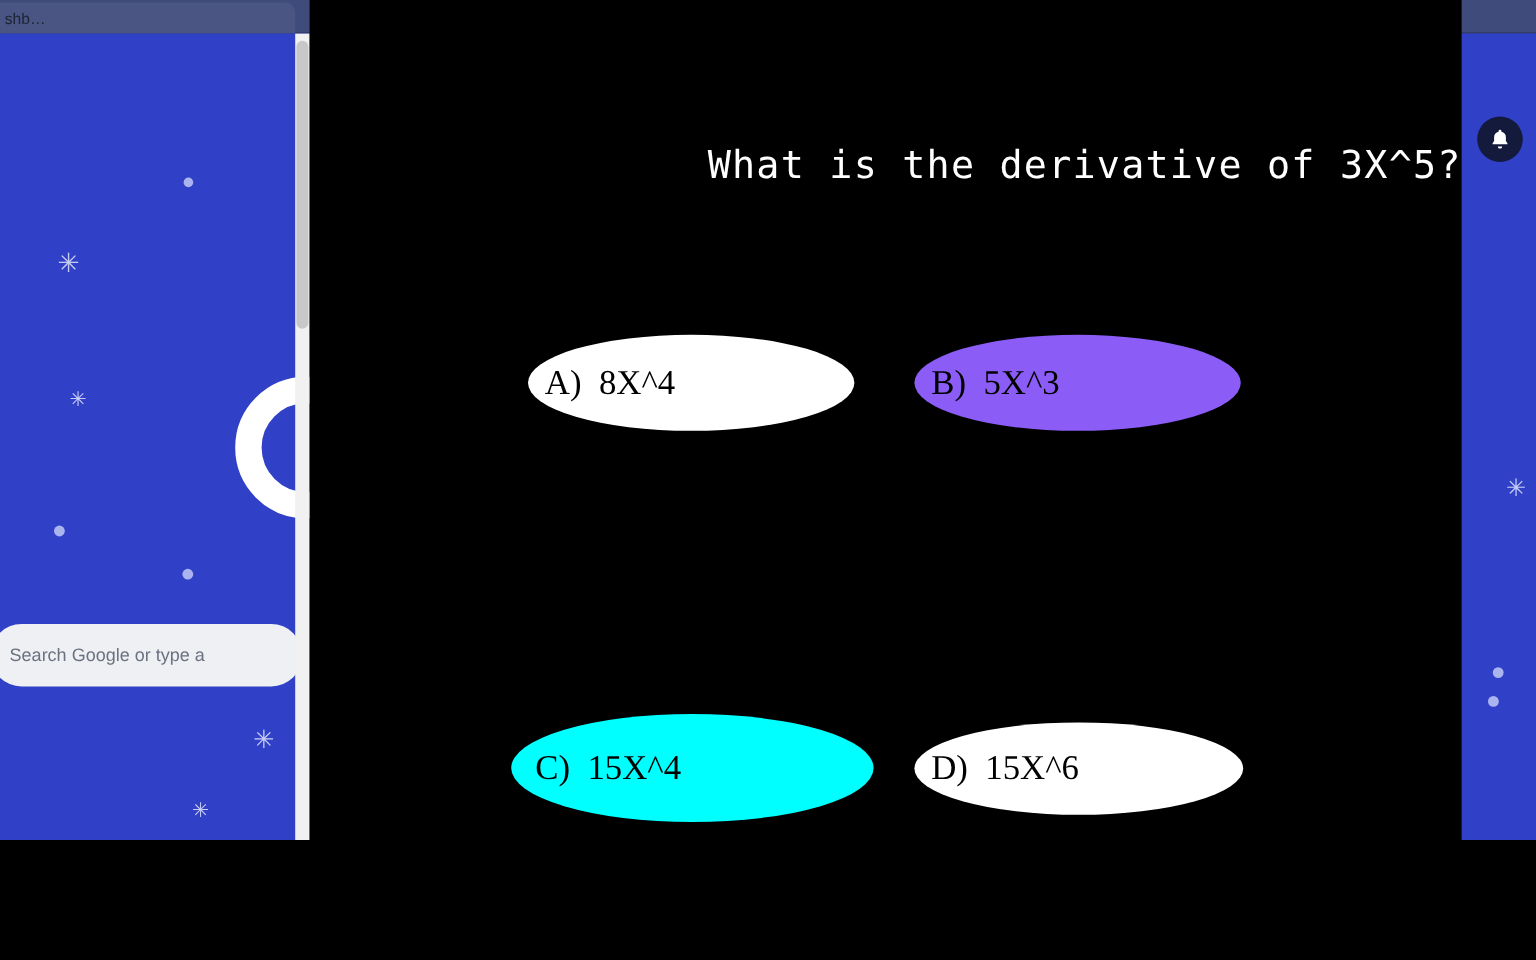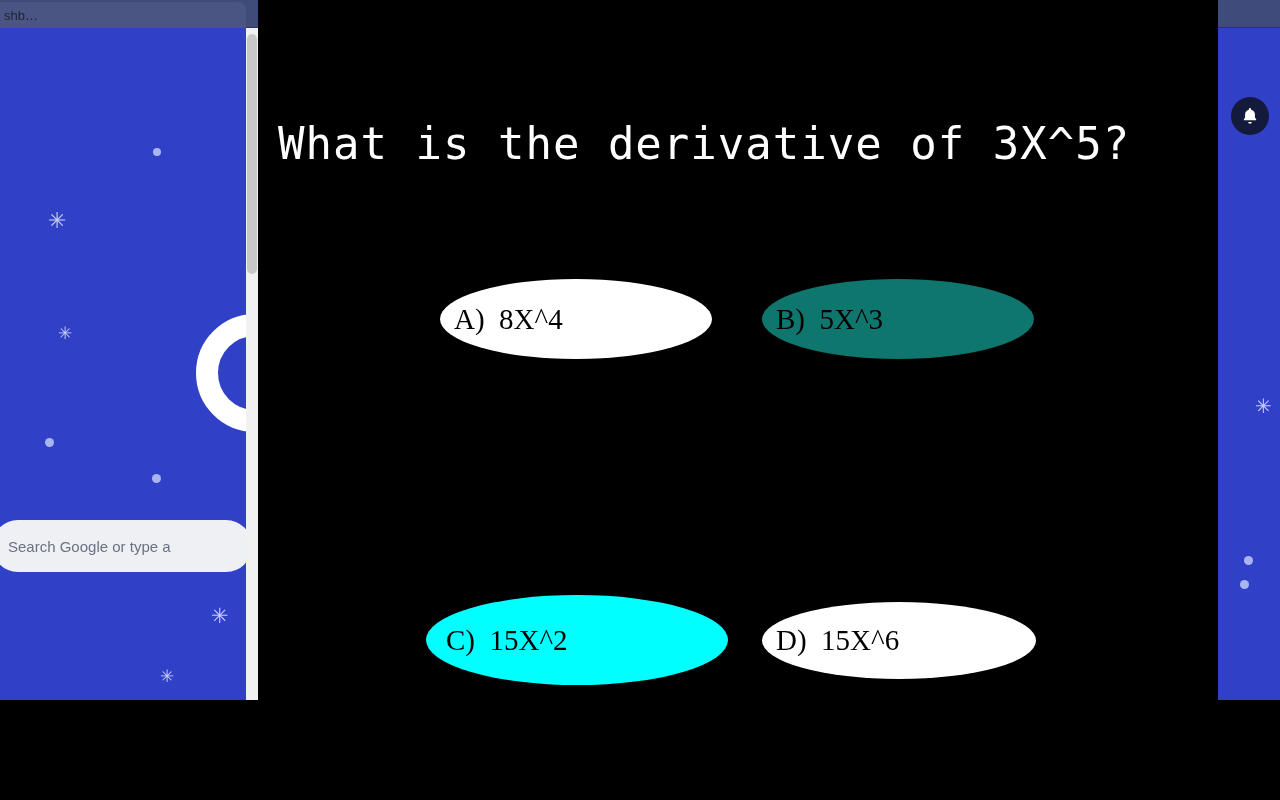--- a/index.html
+++ b/index.html
@@ -166,23 +166,23 @@
     height: 800px;
     background: #000000;
     overflow: hidden;
   }
 
   #quiz-question {
     position: absolute;
     left: 0;
     top: 118px;
     width: 960px;
-    text-align: left;
+    text-align: right;
     font-family: "DejaVu Sans Mono", monospace;
-    font-size: 44px;
+    font-size: 32px;
     letter-spacing: 1px;
     color: #ffffff;
     white-space: nowrap;
     padding-left: 20px;
   }
 
   .answer-option {
     position: absolute;
     border-radius: 50%;
     display: flex;
@@ -275,26 +275,26 @@
   </div>
 
   <div id="quiz-overlay">
 
     <div id="quiz-question">What is the derivative of 3X^5?</div>
 
     <div class="answer-option" id="option-a" style="background: rgb(255, 255, 255);">
       <span class="answer-label">A)  8X^4</span>
     </div>
 
-    <div class="answer-option" id="option-b" style="background: #0f766e;">
+    <div class="answer-option" id="option-b" style="background: #8b5cf6;">
       <span class="answer-label">B)  5X^3</span>
     </div>
 
     <div class="answer-option" id="option-c" style="background: rgb(0, 255, 255);">
-      <span class="answer-label">C)  15X^2</span>
+      <span class="answer-label">C)  15X^4</span>
     </div>
 
     <div class="answer-option" id="option-d" style="background: rgb(255, 255, 255); text-align: right;">
       <span class="answer-label">D)  15X^6</span>
     </div>
 
   </div>
 </div>
 
 </body></html>

